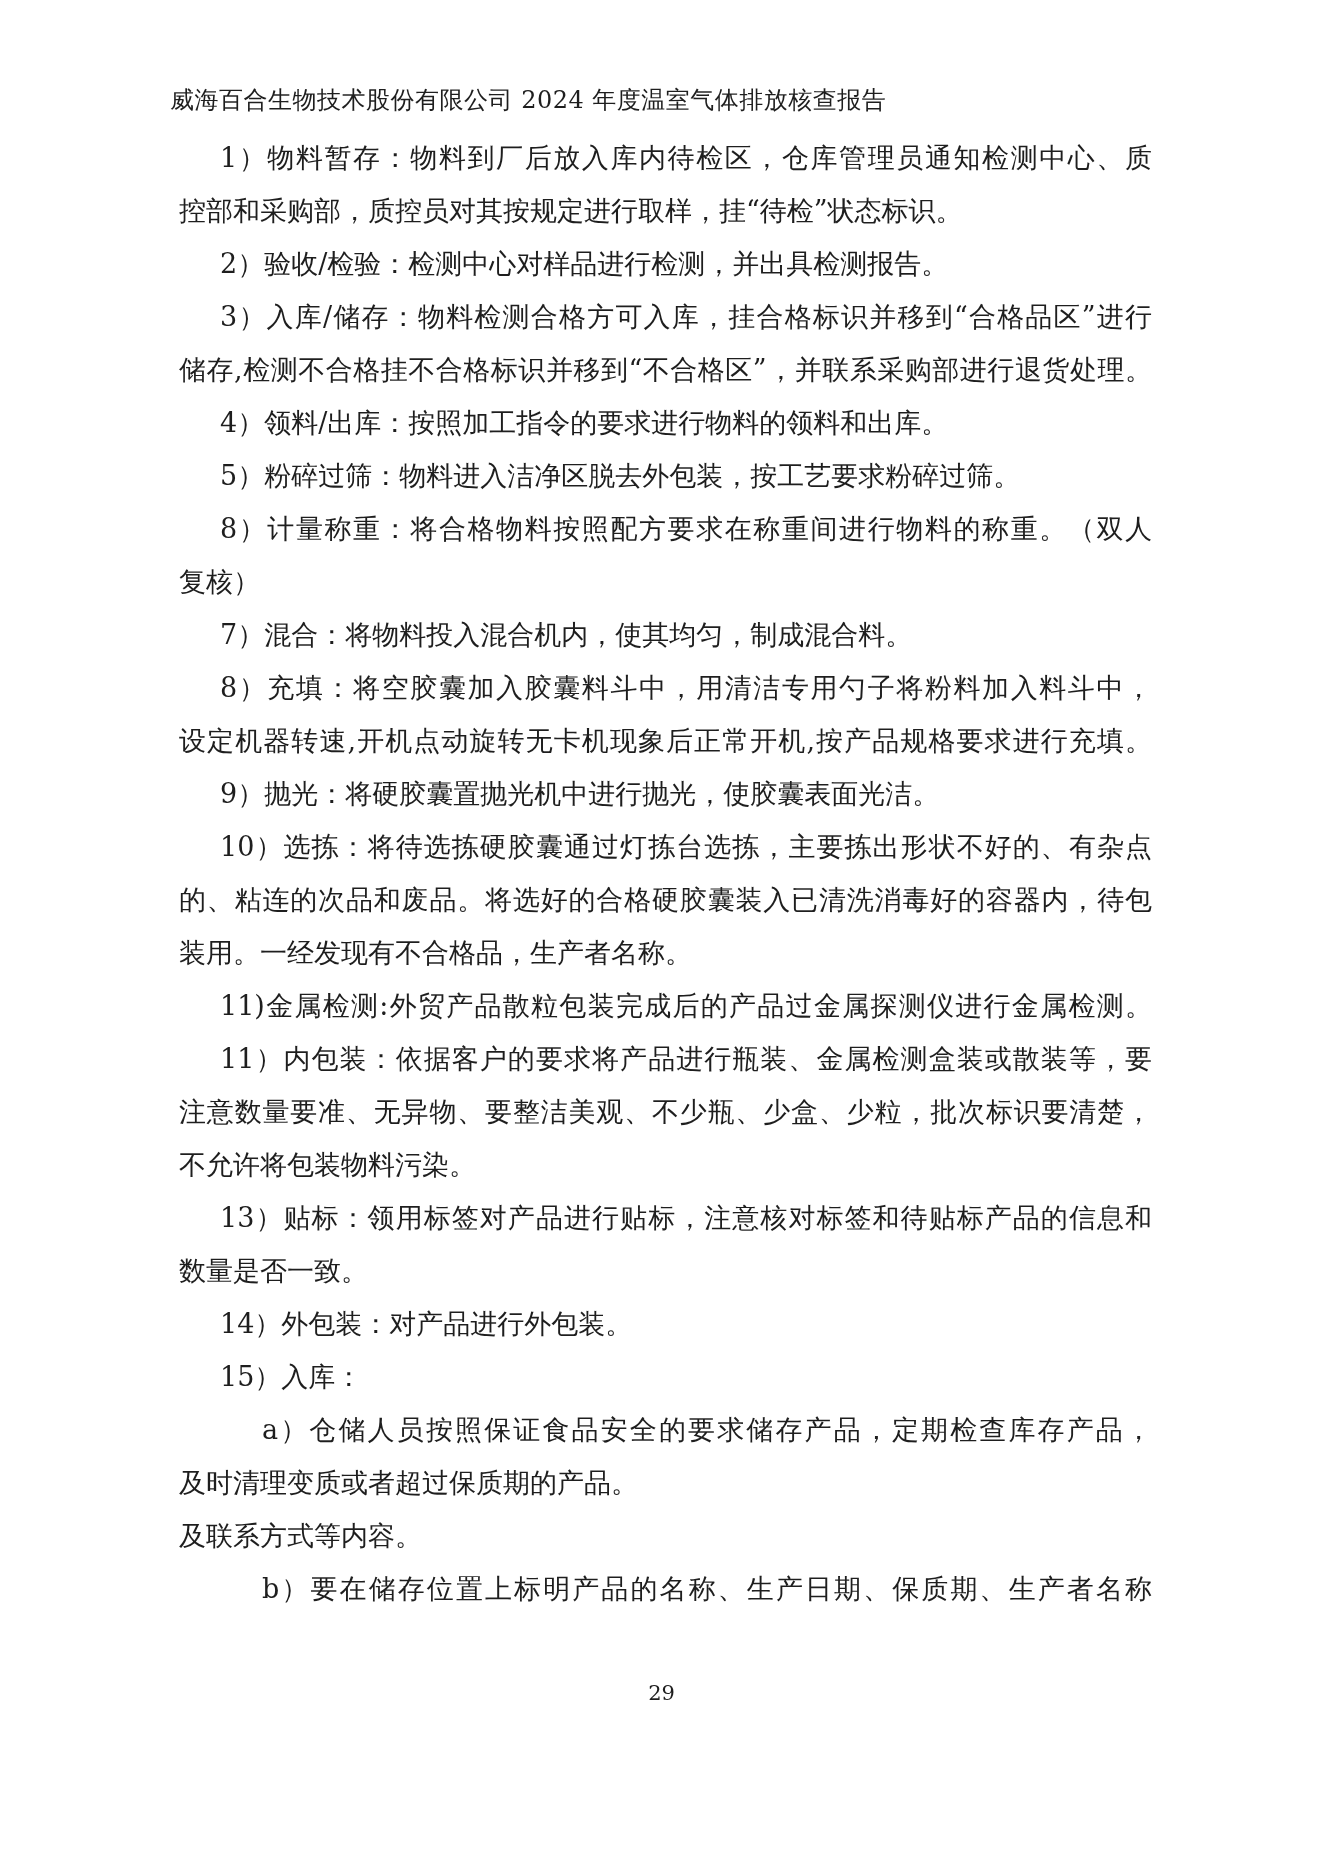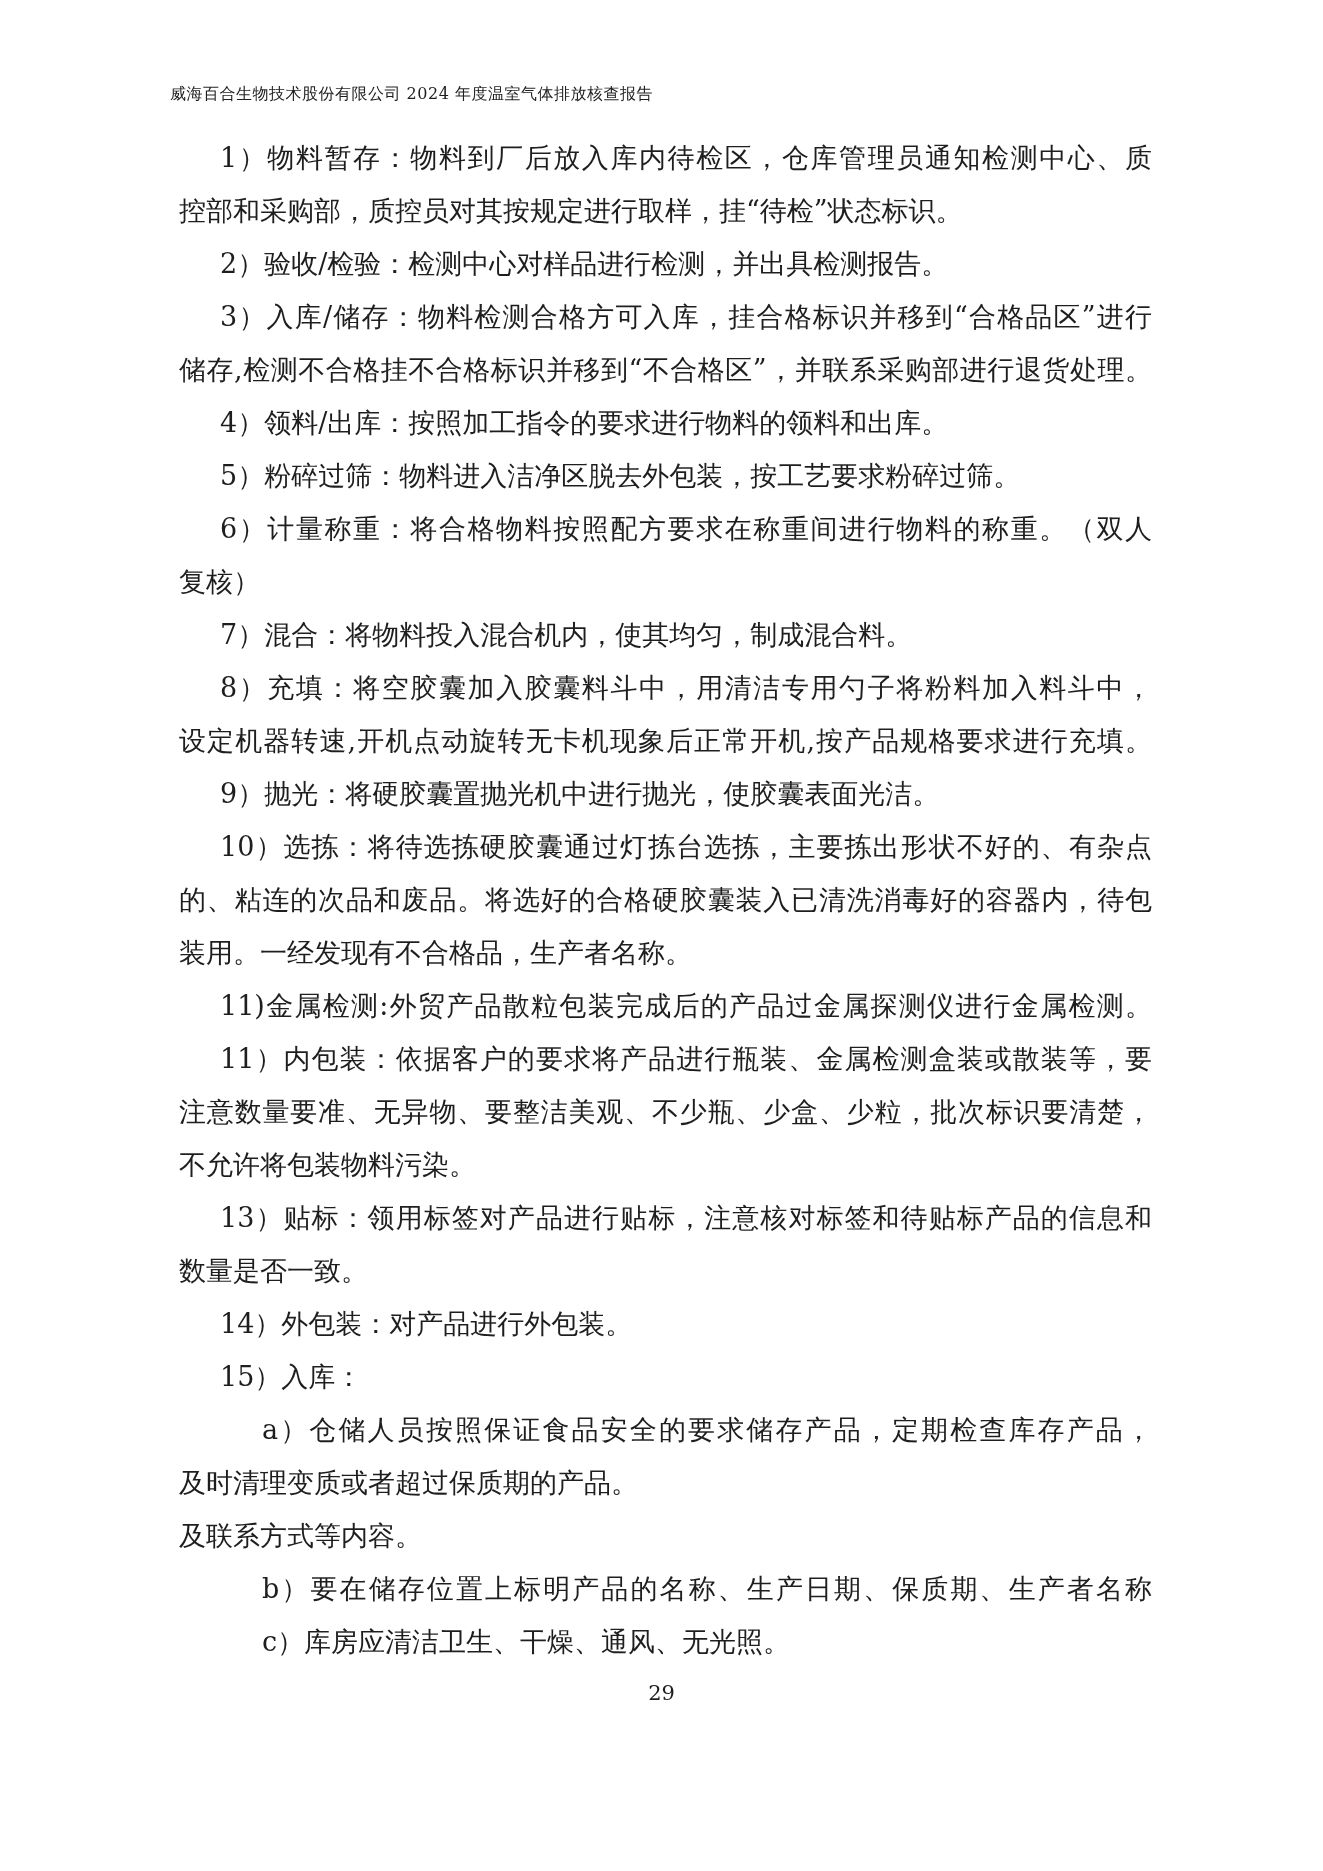--- a/index.html
+++ b/index.html
@@ -12,21 +12,21 @@
     height: 1871px;
     position: relative;
     font-family: "DejaVu Serif", "Liberation Serif", serif;
     color: #1e1e1e;
     overflow: hidden;
   }
   .page-header {
     position: absolute;
     left: 170px;
     top: 84px;
-    font-size: 16px;
+    font-size: 24px;
     letter-spacing: 0.5px;
     white-space: nowrap;
   }
   .doc-body {
     position: absolute;
     left: 172px;
     top: 131px;
     width: 980px;
   }
   .line {
@@ -57,37 +57,36 @@
 <div class="page-header">威海百合生物技术股份有限公司 2024 年度温室气体排放核查报告</div>
 
 <div class="doc-body">
     <div class="line item fill">1）物料暂存：物料到厂后放入库内待检区，仓库管理员通知检测中心、质</div>
     <div class="line cont">控部和采购部，质控员对其按规定进行取样，挂“待检”状态标识。</div>
     <div class="line item">2）验收/检验：检测中心对样品进行检测，并出具检测报告。</div>
     <div class="line item fill">3）入库/储存：物料检测合格方可入库，挂合格标识并移到“合格品区”进行</div>
     <div class="line cont fill">储存,检测不合格挂不合格标识并移到“不合格区”，并联系采购部进行退货处理。</div>
     <div class="line item">4）领料/出库：按照加工指令的要求进行物料的领料和出库。</div>
     <div class="line item">5）粉碎过筛：物料进入洁净区脱去外包装，按工艺要求粉碎过筛。</div>
-    <div class="line item fill">6）计量称重：将合格物料按照配方要求在称重间进行物料的称重。（双人</div>
+    <div class="line item fill">8）计量称重：将合格物料按照配方要求在称重间进行物料的称重。（双人</div>
     <div class="line cont">复核）</div>
     <div class="line item">7）混合：将物料投入混合机内，使其均匀，制成混合料。</div>
     <div class="line item fill">8）充填：将空胶囊加入胶囊料斗中，用清洁专用勺子将粉料加入料斗中，</div>
     <div class="line cont fill">设定机器转速,开机点动旋转无卡机现象后正常开机,按产品规格要求进行充填。</div>
     <div class="line item">9）抛光：将硬胶囊置抛光机中进行抛光，使胶囊表面光洁。</div>
     <div class="line item fill">10）选拣：将待选拣硬胶囊通过灯拣台选拣，主要拣出形状不好的、有杂点</div>
     <div class="line cont fill">的、粘连的次品和废品。将选好的合格硬胶囊装入已清洗消毒好的容器内，待包</div>
     <div class="line cont">装用。一经发现有不合格品，生产者名称。</div>
     <div class="line item fill">11)金属检测:外贸产品散粒包装完成后的产品过金属探测仪进行金属检测。</div>
     <div class="line item fill">11）内包装：依据客户的要求将产品进行瓶装、金属检测盒装或散装等，要</div>
     <div class="line cont fill">注意数量要准、无异物、要整洁美观、不少瓶、少盒、少粒，批次标识要清楚，</div>
     <div class="line cont">不允许将包装物料污染。</div>
     <div class="line item fill">13）贴标：领用标签对产品进行贴标，注意核对标签和待贴标产品的信息和</div>
     <div class="line cont">数量是否一致。</div>
     <div class="line item">14）外包装：对产品进行外包装。</div>
     <div class="line item">15）入库：</div>
     <div class="line sub fill">a）仓储人员按照保证食品安全的要求储存产品，定期检查库存产品，</div>
     <div class="line cont">及时清理变质或者超过保质期的产品。</div>
     <div class="line cont">及联系方式等内容。</div>
     <div class="line sub fill">b）要在储存位置上标明产品的名称、生产日期、保质期、生产者名称</div>
-    <div class="line sub">c）库房应清洁卫生、干燥、通风、无光照。</div>
   </div>
 
 <div class="page-footer">29</div>
 
 </body></html>

